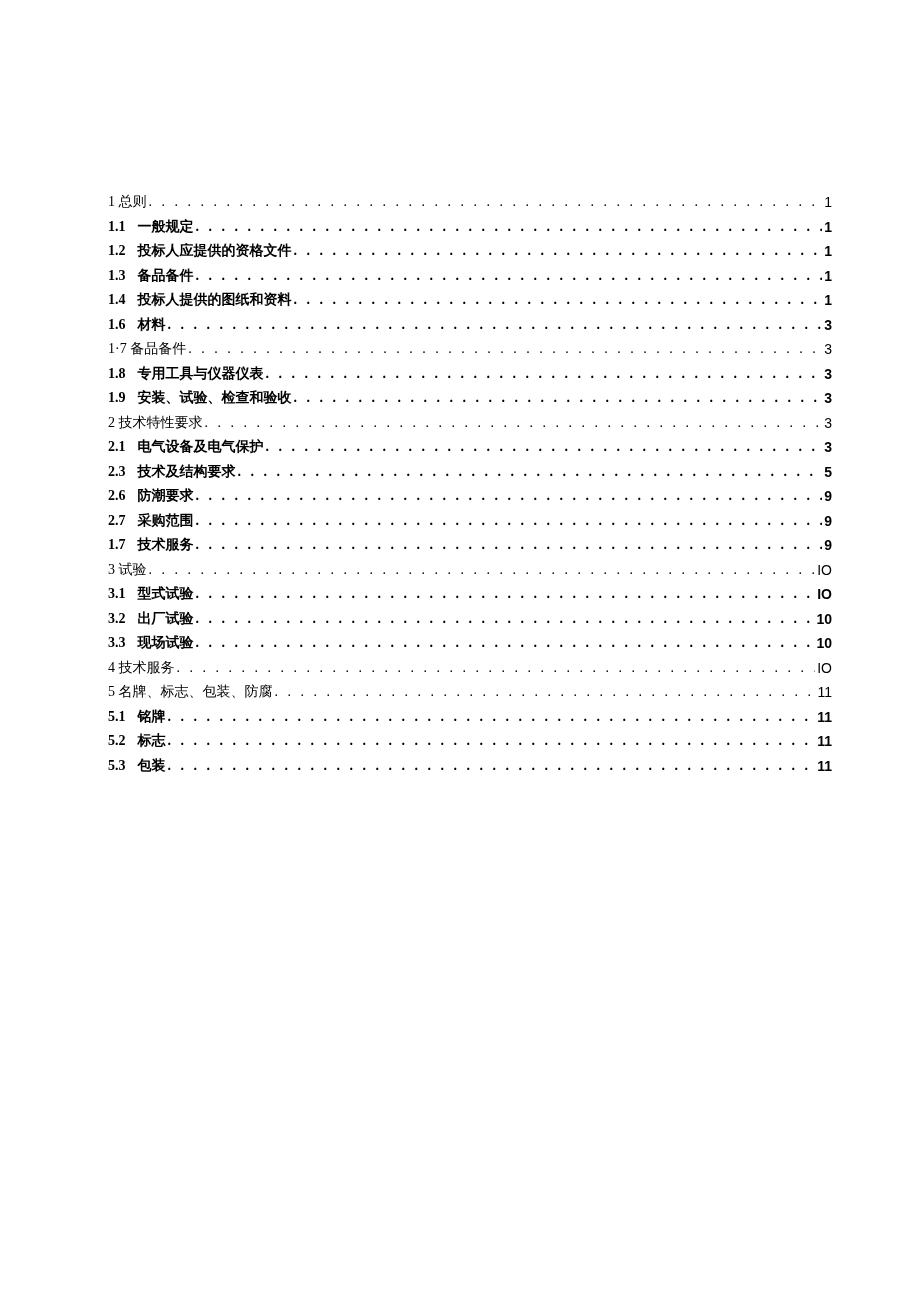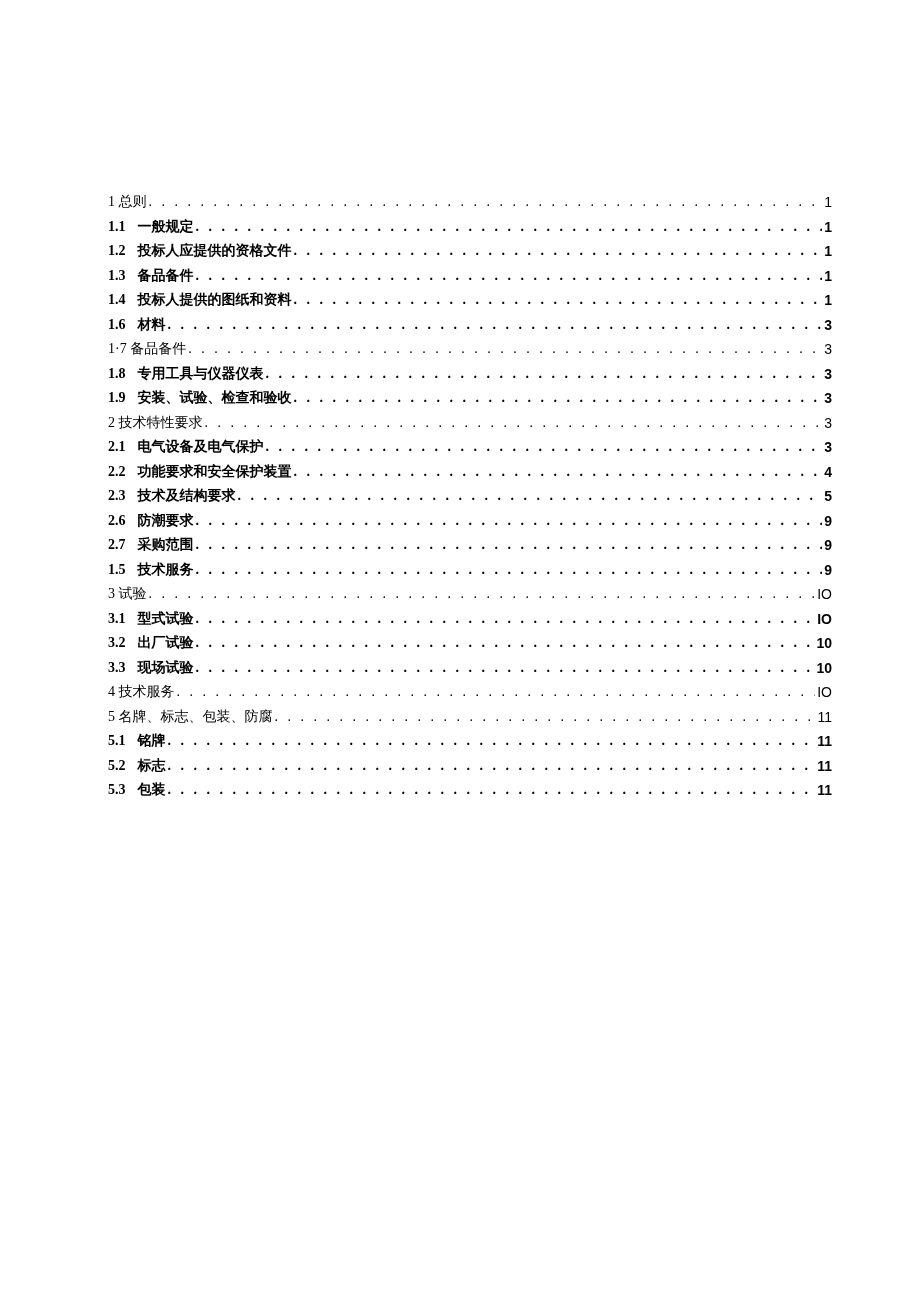--- a/index.html
+++ b/index.html
@@ -116,45 +116,39 @@
       <span class="toc-dots"></span>
       <span class="toc-page">3</span>
     </div>
     <div class="toc-entry level-1">
       <span class="toc-sub-num">2.1</span>
       <span class="toc-title">电气设备及电气保护</span>
       <span class="toc-dots"></span>
       <span class="toc-page">3</span>
     </div>
     <div class="toc-entry level-1">
-      <span class="toc-sub-num">2.2</span>
-      <span class="toc-title">功能要求和安全保护装置</span>
-      <span class="toc-dots"></span>
-      <span class="toc-page">4</span>
-    </div>
-    <div class="toc-entry level-1">
       <span class="toc-sub-num">2.3</span>
       <span class="toc-title">技术及结构要求</span>
       <span class="toc-dots"></span>
       <span class="toc-page">5</span>
     </div>
     <div class="toc-entry level-1">
       <span class="toc-sub-num">2.6</span>
       <span class="toc-title">防潮要求</span>
       <span class="toc-dots"></span>
       <span class="toc-page">9</span>
     </div>
     <div class="toc-entry level-1">
       <span class="toc-sub-num">2.7</span>
       <span class="toc-title">采购范围</span>
       <span class="toc-dots"></span>
       <span class="toc-page">9</span>
     </div>
     <div class="toc-entry level-1">
-      <span class="toc-sub-num">1.5</span>
+      <span class="toc-sub-num">1.7</span>
       <span class="toc-title">技术服务</span>
       <span class="toc-dots"></span>
       <span class="toc-page">9</span>
     </div>
     <div class="toc-entry level-0">
       <span class="toc-title">3 试验</span>
       <span class="toc-dots"></span>
       <span class="toc-page">IO</span>
     </div>
     <div class="toc-entry level-1">

